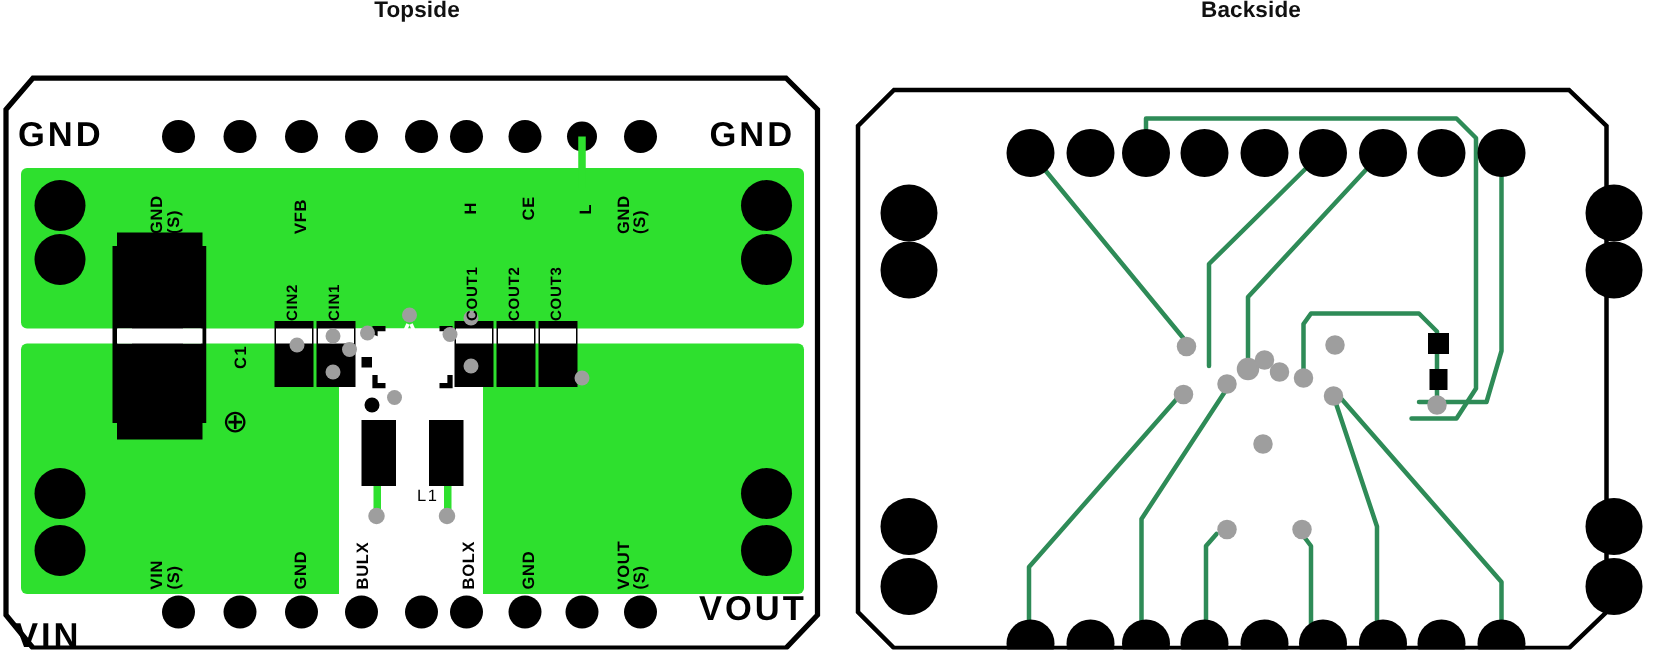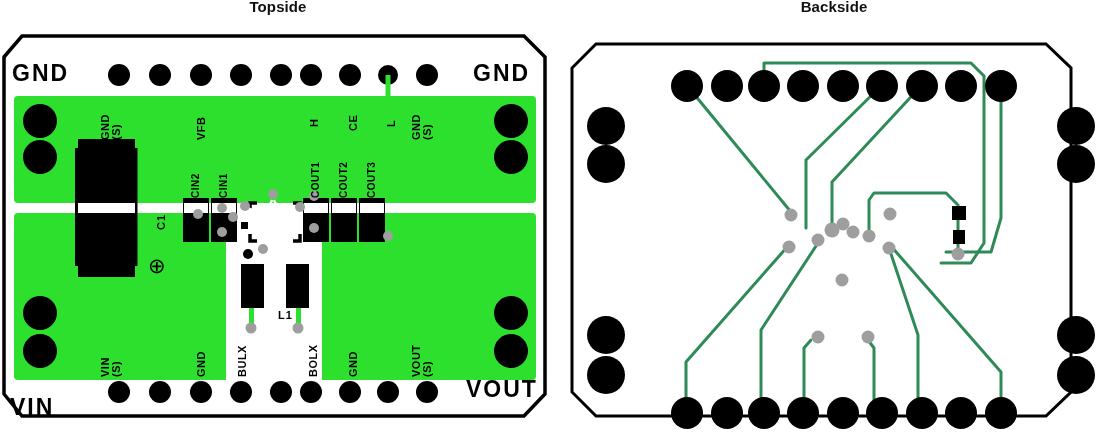--- a/index.html
+++ b/index.html
@@ -5,21 +5,21 @@
   html,body{margin:0;padding:0;background:#ffffff;}
   body{width:1112px;height:433px;font-family:"Liberation Sans",sans-serif;overflow:hidden;}
   .root{position:relative;width:1112px;height:433px;}
   .panel{position:absolute;top:0;height:433px;width:556px;}
   .panel-left{left:0;}
   .panel-right{left:556px;}
   .panel-title{
     position:absolute;top:-2px;left:0;width:556px;text-align:center;
     font-size:15px;font-weight:bold;color:#111;letter-spacing:0.1px;
   }
-  .board-wrap{position:absolute;left:0;top:0;width:556px;height:308px;}
+  .board-wrap{position:absolute;left:0;top:16px;width:556px;height:308px;}
   svg.board{position:absolute;left:0;top:0;}
   .lbl{
     position:absolute;font-weight:bold;color:#000;white-space:pre;
     line-height:1.0;letter-spacing:1px;
   }
   .lbl-h{font-size:23px;letter-spacing:2px;}
   .lbl-v{
     font-size:11px;
     transform-origin:0 0;
     transform:rotate(-90deg);
@@ -32,21 +32,21 @@
     transform:rotate(-90deg);
     letter-spacing:0.5px;
     line-height:11px;
   }
   .lbl-c1{
     font-size:11px;
     transform-origin:0 0;
     transform:rotate(-90deg);
     font-weight:bold;
   }
-  .lbl-l1{font-size:11px;font-weight:bold;padding-left:12px;}
+  .lbl-l1{font-size:11px;font-weight:normal;padding-left:12px;}
 </style>
 </head>
 <body>
 
 <div class="root">
 
   <div class="panel panel-left">
     <div class="panel-title">Topside</div>
 
     <div class="board-wrap">

